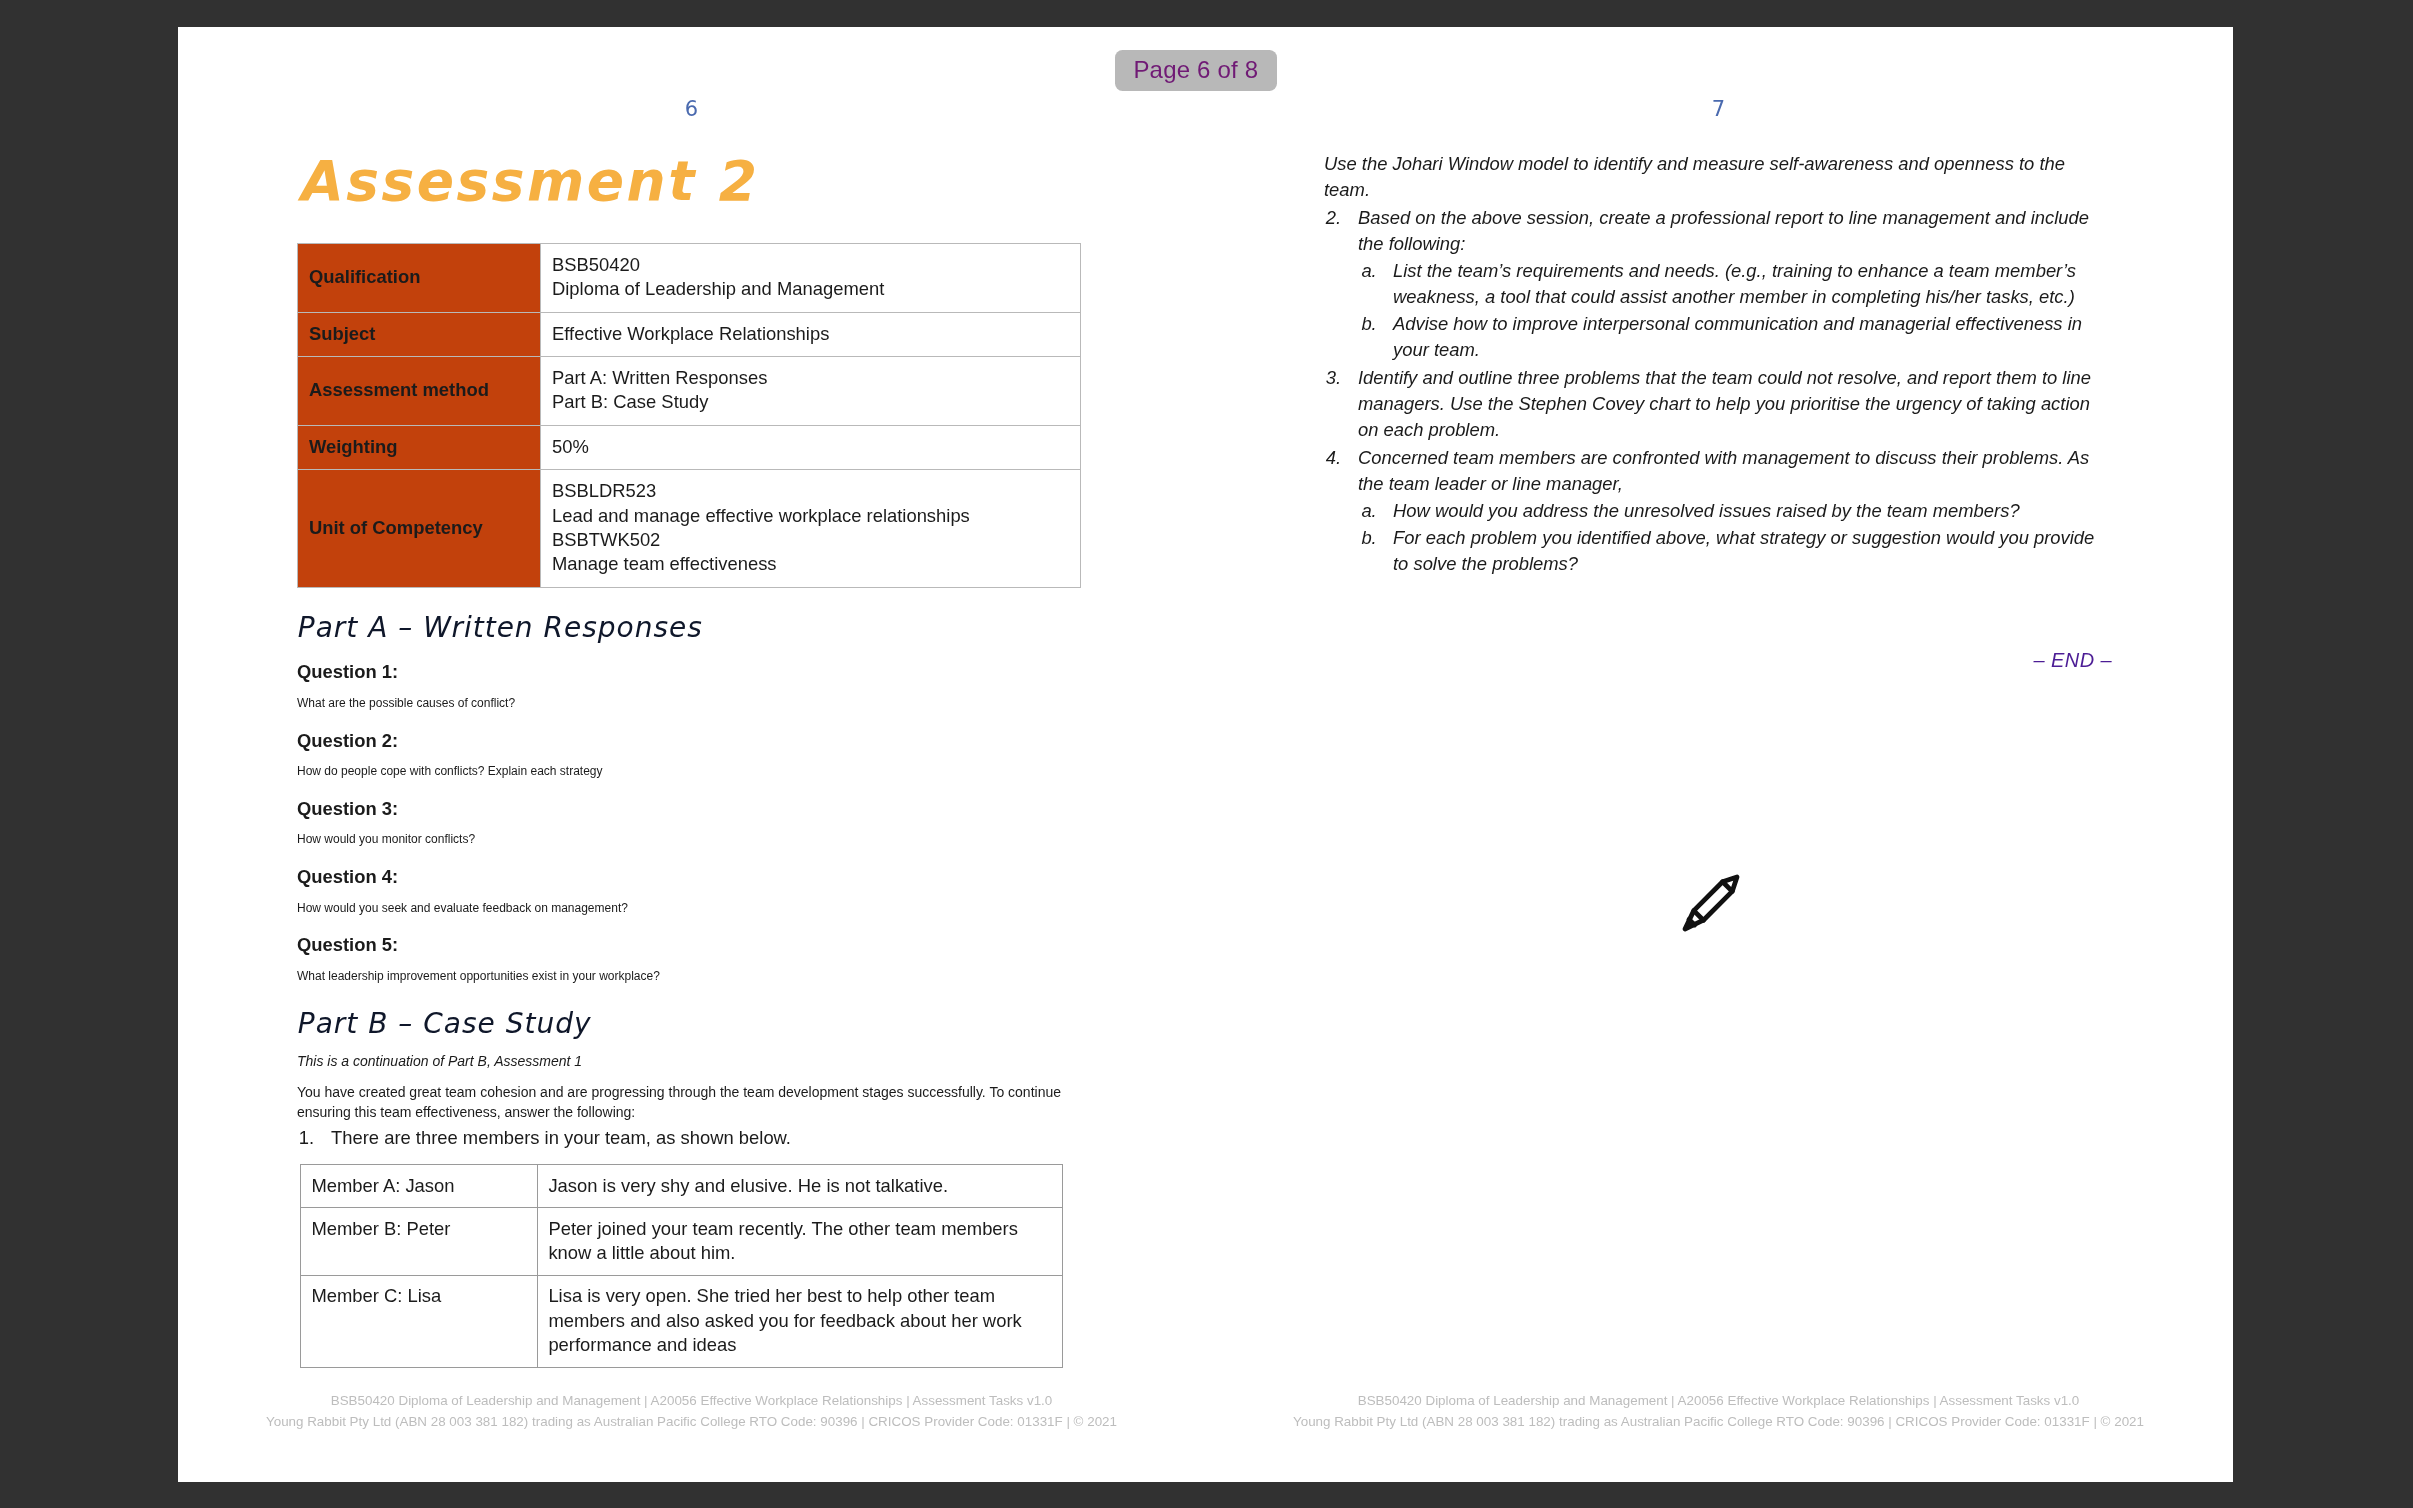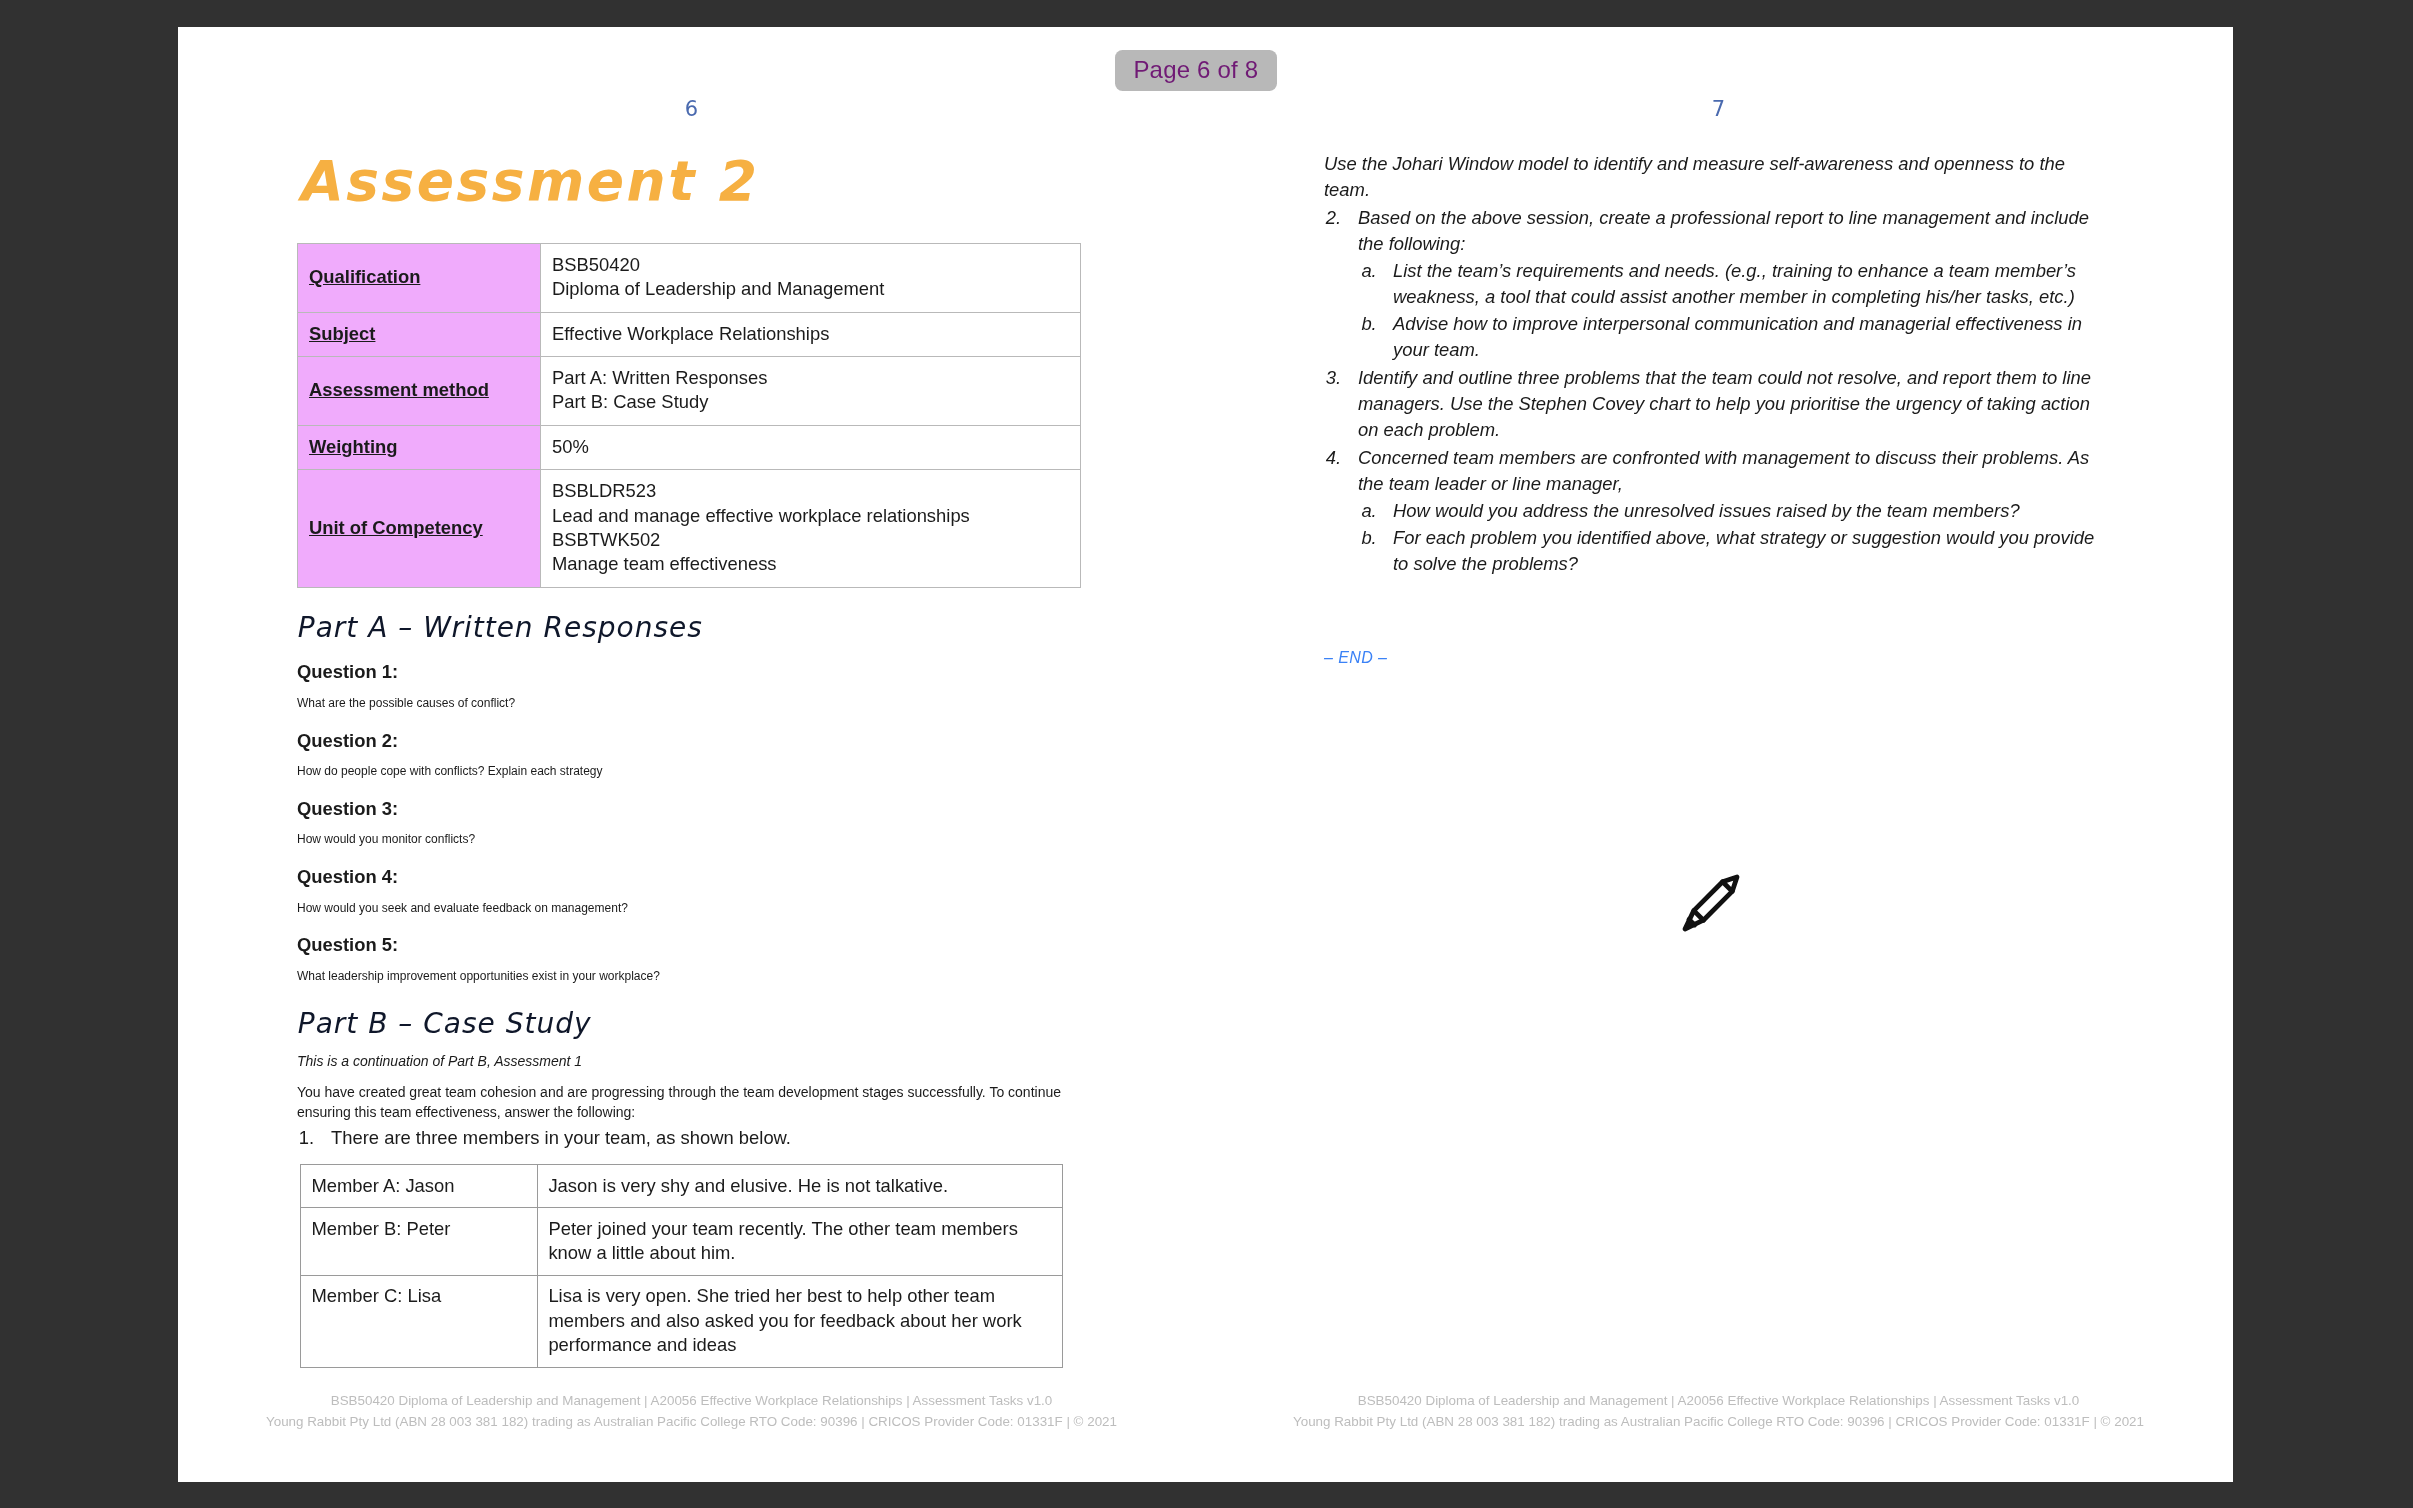--- a/index.html
+++ b/index.html
@@ -95,24 +95,23 @@
     table-layout: fixed;
   }
   table.doc-table td {
     border: 0.8px solid #b9b9b9;
     padding: 9.2px 11px 10px 11px;
     vertical-align: middle;
     line-height: 1.32;
     color: #1b1b1b;
   }
   table.doc-table td.lbl {
-    background: #f0abfc;
+    background: #c2410c;
     font-weight: bold;
     width: 220px;
-    text-decoration: underline;
   }
   table.doc-table td .ln { display: block; }
 
   
   table.member-table {
     border-collapse: collapse;
     width: 763px;
     margin: 13.4px 0 0 3.4px;
     font-size: 18.4px;
     table-layout: fixed;
@@ -169,24 +168,24 @@
     padding-left: 35px;
     margin-top: 0.8px;
   }
   ol.lvl2 > li > .num {
     position: absolute; left: 3.4px; top: 0;
     width: 27px;
   }
   .lead-line { font-size: 18.4px; line-height: 1.42; margin: 0; }
 
   .end-mark {
-    text-align: left;
-    font-size: 16px;
+    text-align: right;
+    font-size: 20px;
     margin: 72px 0 0 0;
-    color: #3b82f6;
+    color: #4c1d95;
     letter-spacing: 0.4px;
   }
 
   
   .page-footer {
     position: absolute;
     left: 0; bottom: 49px;
     width: 100%;
     text-align: center;
     color: #bdbdbd;

